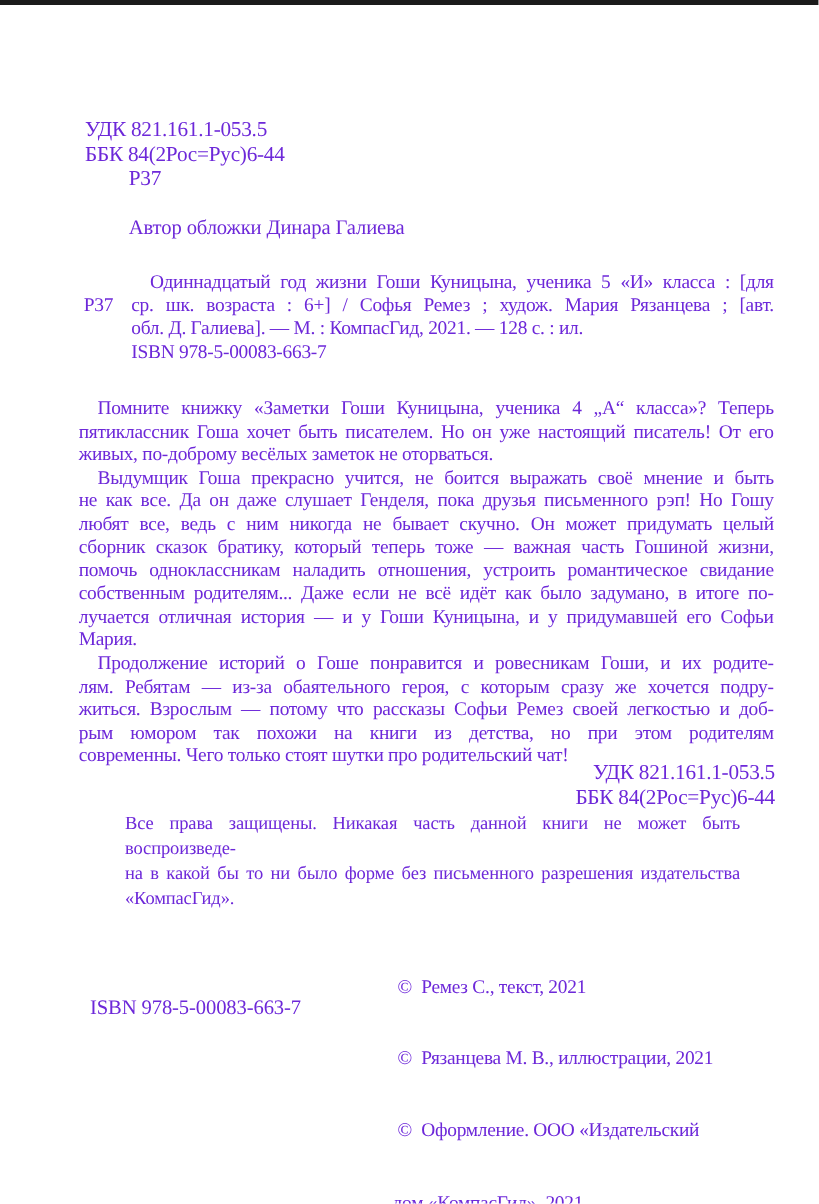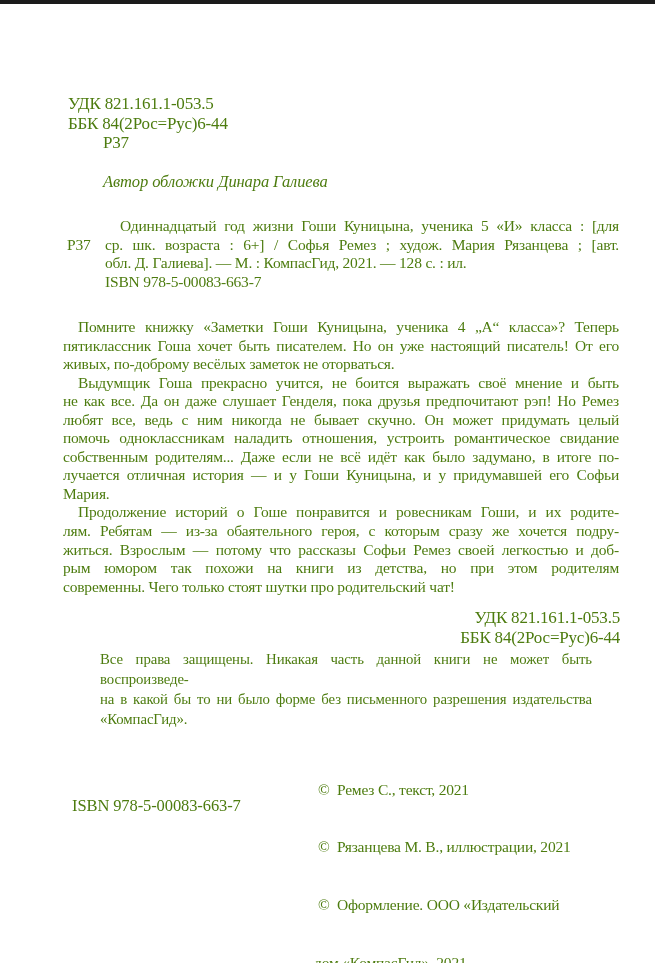--- a/index.html
+++ b/index.html
@@ -2,35 +2,35 @@
 <html><head>
 <meta charset="utf-8">
 <style>
   html, body { margin: 0; padding: 0; background: #ffffff; }
   .page {
     position: relative;
     width: 655px;
     height: 963px;
     background: #ffffff;
     font-family: "Liberation Serif", "DejaVu Serif", serif;
-    color: #4d7c0f;
+    color: #6d28d9;
     overflow: hidden;
   }
   .topbar {
     position: absolute; top: 0; left: 0;
     width: 100%; height: 4px; background: #1b1b1b;
   }
   .class-top {
     position: absolute; left: 68px; top: 94px;
     font-size: 17px; line-height: 19.6px; letter-spacing: -0.2px;
   }
   .class-top .sign { padding-left: 35px; }
   .cover-artist {
     position: absolute; left: 103px; top: 172px;
-    font-style: italic; font-size: 16.5px; letter-spacing: -0.1px;
+    font-size: 16.5px; letter-spacing: -0.1px;
   }
   .card {
     position: absolute; left: 105px; top: 217px; width: 514px;
     font-size: 15.5px; line-height: 18.7px; letter-spacing: -0.2px;
   }
   .card .head { font-weight: bold; }
   .card .sign { position: absolute; left: -38px; top: 18.7px; }
   .jline { text-align: justify; text-align-last: justify; }
   .ind { text-indent: 15px; }
   .annotation {
@@ -76,22 +76,23 @@
     <div class="jline">ср. шк. возраста : 6+] / Софья Ремез ; худож. Мария Рязанцева ; [авт.</div>
     <div>обл. Д. Галиева]. — М. : КомпасГид, 2021. — 128 с. : ил.</div>
     <div>ISBN 978-5-00083-663-7</div>
   </div>
 
   <div class="annotation">
     <div class="jline ind">Помните книжку «Заметки Гоши Куницына, ученика 4 „А“ класса»? Теперь</div>
     <div class="jline">пятиклассник Гоша хочет быть писателем. Но он уже настоящий писатель! От его</div>
     <div>живых, по-доброму весёлых заметок не оторваться.</div>
     <div class="jline ind">Выдумщик Гоша прекрасно учится, не боится выражать своё мнение и быть</div>
-    <div class="jline">не как все. Да он даже слушает Генделя, пока друзья предпочитают рэп! Но Ремез</div>
+    <div class="jline">не как все. Да он даже слушает Генделя, пока друзья письменного рэп! Но Гошу</div>
     <div class="jline">любят все, ведь с ним никогда не бывает скучно. Он может придумать целый</div>
+    <div class="jline">сборник сказок братику, который теперь тоже — важная часть Гошиной жизни,</div>
     <div class="jline">помочь одноклассникам наладить отношения, устроить романтическое свидание</div>
     <div class="jline">собственным родителям... Даже если не всё идёт как было задумано, в итоге по-</div>
     <div class="jline">лучается отличная история — и у Гоши Куницына, и у придумавшей его Софьи</div>
     <div>Мария.</div>
     <div class="jline ind">Продолжение историй о Гоше понравится и ровесникам Гоши, и их родите-</div>
     <div class="jline">лям. Ребятам — из-за обаятельного героя, с которым сразу же хочется подру-</div>
     <div class="jline">житься. Взрослым — потому что рассказы Софьи Ремез своей легкостью и доб-</div>
     <div class="jline">рым юмором так похожи на книги из детства, но при этом родителям</div>
     <div>современны. Чего только стоят шутки про родительский чат!</div>
   </div>

